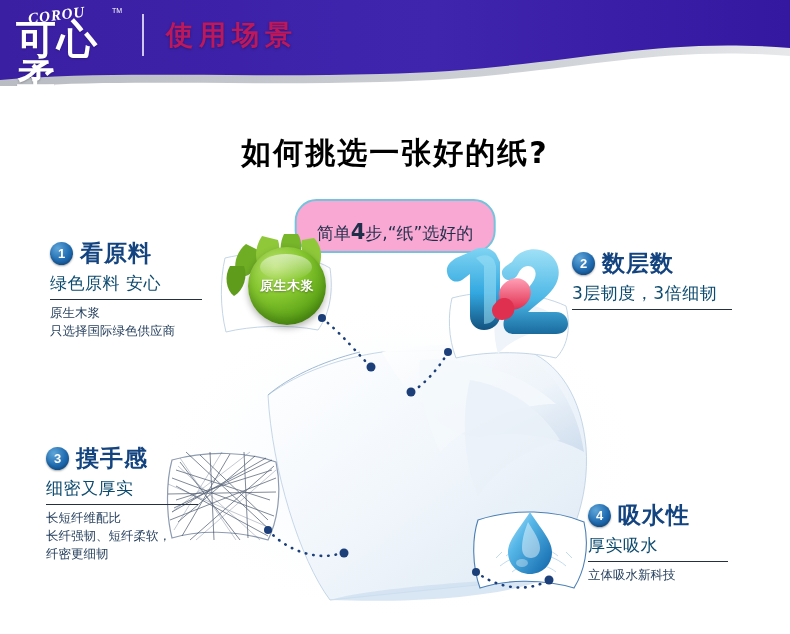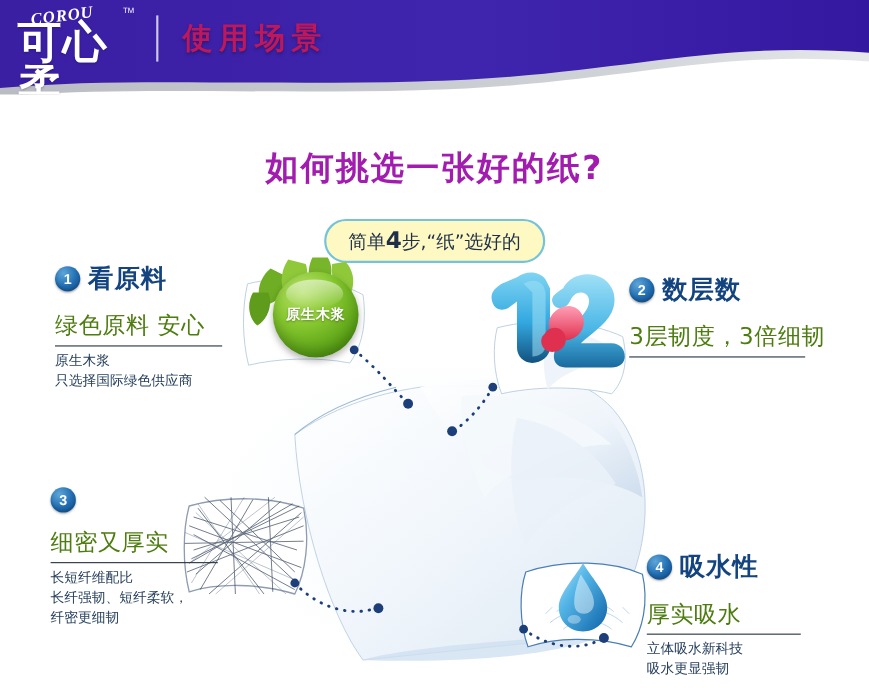--- a/index.html
+++ b/index.html
@@ -24,41 +24,41 @@
            letter-spacing:1px;line-height:1;
            font-family:"DejaVu Sans","Liberation Sans",sans-serif;
            text-shadow:0 1px 2px rgba(0,0,0,.25);}
   .banner-div{width:2px;height:42px;background:rgba(255,255,255,.75);margin:0 22px 0 18px;}
   .banner-title{color:#be185d;font-size:27px;font-weight:bold;letter-spacing:6px;
                 font-family:"DejaVu Sans","Liberation Sans",sans-serif;
                 text-shadow:0 1px 3px rgba(0,0,0,.3);}
 
   
   .page-title{position:absolute;top:133px;left:0;width:790px;text-align:center;
-              font-size:30px;font-weight:bold;color:#a21caf;letter-spacing:2px;
+              font-size:30px;font-weight:bold;color:#000000;letter-spacing:2px;
               font-family:"DejaVu Sans","Liberation Sans",sans-serif;}
   .pill{position:absolute;top:199px;left:50%;transform:translateX(-50%);
-        border:2px solid #74c3db;border-radius:22px;background:#fef9c3;
-        padding:5px 20px 6px;font-size:17px;color:#1f2f4a;white-space:nowrap;
+        border:2px solid #74c3db;border-radius:22px;background:#f9a8d4;
+        padding:19px 20px 6px;font-size:17px;color:#1f2f4a;white-space:nowrap;
         font-family:"DejaVu Sans","Liberation Sans",sans-serif;}
   .pill b{font-size:21px;font-weight:bold;}
 
   
   .art{position:absolute;left:0;top:0;width:790px;height:634px;pointer-events:none;}
 
   
   .step{position:absolute;}
   .step-head{display:flex;align-items:center;gap:7px;}
   .badge{width:23px;height:23px;border-radius:50%;flex:none;
          background:radial-gradient(circle at 34% 28%, #5ea5d8 0%, #1f6bb0 55%, #134b86 100%);
          box-shadow:0 1px 2px rgba(0,0,0,.35), inset 0 -2px 3px rgba(0,0,0,.18);
          color:#fff;font-size:13px;font-weight:bold;line-height:23px;text-align:center;}
   .step-title{font-size:23px;font-weight:bold;color:#13447f;letter-spacing:1px;
               font-family:"DejaVu Sans","Liberation Sans",sans-serif;}
-  .step-sub{font-size:21px;color:#4d7c0f;margin-top:13px;letter-spacing:.5px;
+  .step-sub{font-size:17px;color:#0c4a6e;margin-top:3px;letter-spacing:.5px;
             font-family:"DejaVu Sans","Liberation Sans",sans-serif;}
   .rule{height:1px;background:#24303f;margin-top:4px;}
   .step-body{margin-top:4px;font-size:12.5px;line-height:1.45;color:#27405e;
              font-family:"DejaVu Sans","Liberation Sans",sans-serif;}
   .step-body div{white-space:nowrap;}
 
   .step1{left:50px;top:238px;width:205px;}
   .step1 .rule{width:152px;}
   .step2{left:572px;top:248px;width:215px;}
   .step2 .rule{width:160px;}
@@ -297,36 +297,36 @@
       <div class="badge">2</div>
       <div class="step-title">数层数</div>
     </div>
     <div class="step-sub">3层韧度，3倍细韧</div>
     <div class="rule"></div>
   </div>
 
   <div class="step step3">
     <div class="step-head">
       <div class="badge">3</div>
+      <div class="step-title">摸手感</div>
     </div>
     <div class="step-sub">细密又厚实</div>
     <div class="rule"></div>
     <div class="step-body">
       <div>长短纤维配比</div>
       <div>长纤强韧、短纤柔软，</div>
       <div>纤密更细韧</div>
     </div>
   </div>
 
   <div class="step step4">
     <div class="step-head">
       <div class="badge">4</div>
       <div class="step-title">吸水性</div>
     </div>
     <div class="step-sub">厚实吸水</div>
     <div class="rule"></div>
     <div class="step-body">
       <div>立体吸水新科技</div>
-      <div>吸水更显强韧</div>
     </div>
   </div>
 
 </div>
 
 </body></html>

